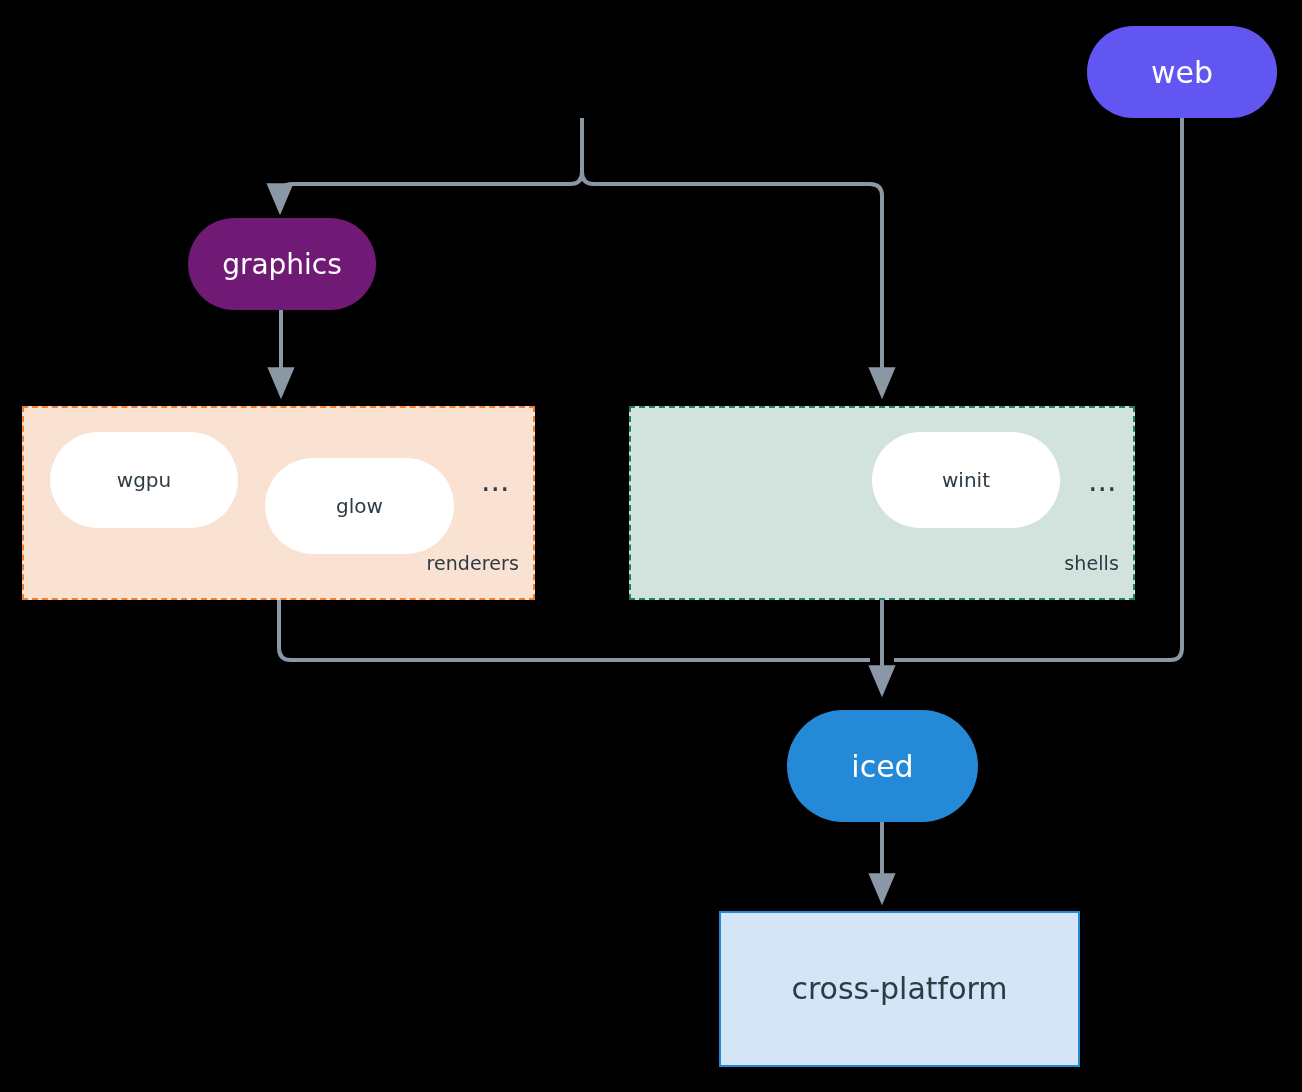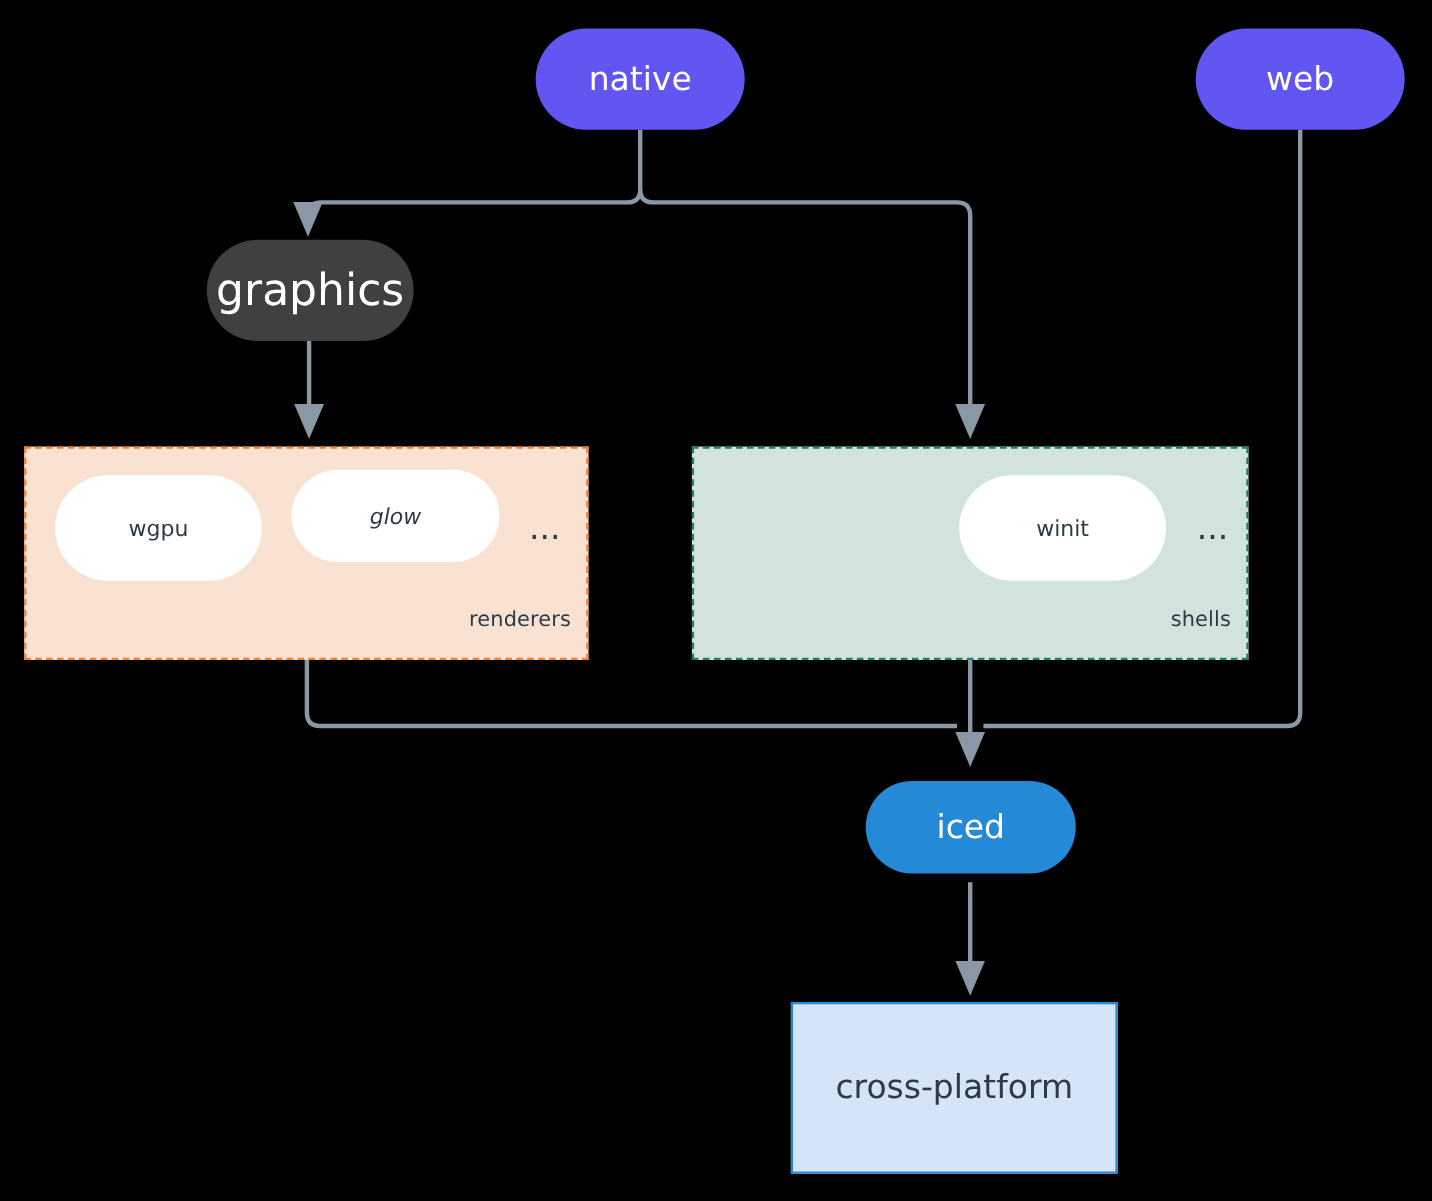--- a/index.html
+++ b/index.html
@@ -64,61 +64,61 @@
     justify-content: center;
     border-radius: 999px;
     white-space: nowrap;
   }
   .pill-purple {
     background: #6256f2;
     color: #ffffff;
     font-size: 30px;
   }
   .pill-orange {
-    background: #404040;
+    background: #701a75;
     color: #ffffff;
-    font-size: 40px;
+    font-size: 28px;
   }
   .pill-blue {
     background: #2489d6;
     color: #ffffff;
     font-size: 30px;
   }
   .pill-white {
     background: #ffffff;
     color: #2d3b45;
     font-size: 20px;
   }
 
   #node-native  { left: 487px;  top: 26px;  width: 190px; height: 92px; }
   #node-web     { left: 1087px; top: 26px;  width: 190px; height: 92px; }
   #node-graphics{ left: 188px;  top: 218px; width: 188px; height: 92px; }
-  #node-iced    { left: 787px;  top: 710px; width: 191px; height: 84px; }
+  #node-iced    { left: 787px;  top: 710px; width: 191px; height: 112px; }
 
   #node-wgpu    { left: 50px;   top: 432px; width: 188px; height: 96px; }
-  #node-glow    { left: 265px;  top: 427px; width: 189px; height: 84px; font-style: italic; }
+  #node-glow    { left: 265px;  top: 458px; width: 189px; height: 96px; }
   #node-winit   { left: 655px;  top: 432px; width: 190px; height: 96px; }
   #node-glutin  { left: 872px;  top: 432px; width: 188px; height: 96px; }
 
   .ellipsis {
     position: absolute;
     font-size: 30px;
     color: #2d3b45;
     line-height: 1;
     white-space: nowrap;
   }
   #ellipsis-renderers { left: 481px;  top: 466px; }
   #ellipsis-shells    { left: 1088px; top: 466px; }
 
   
   #node-application {
     position: absolute;
     left: 719px;
     top: 911px;
-    width: 297px;
+    width: 361px;
     height: 156px;
     box-sizing: border-box;
     background: #d3e5f7;
     border: 2px solid #2489d6;
     display: flex;
     flex-direction: column;
     align-items: center;
     justify-content: center;
     color: #2d3b45;
     font-size: 30px;
@@ -159,21 +159,20 @@
   </svg>
 
   <div class="cluster" id="cluster-renderers">
     <div class="cluster-label">renderers</div>
   </div>
 
   <div class="cluster" id="cluster-shells">
     <div class="cluster-label">shells</div>
   </div>
 
-  <div class="pill pill-purple" id="node-native">native</div>
 
   <div class="pill pill-purple" id="node-web">web</div>
 
   <div class="pill pill-orange" id="node-graphics">graphics</div>
 
   <div class="pill pill-white" id="node-wgpu">wgpu</div>
 
   <div class="pill pill-white" id="node-glow">glow</div>
 
   <div class="ellipsis" id="ellipsis-renderers">...</div>

